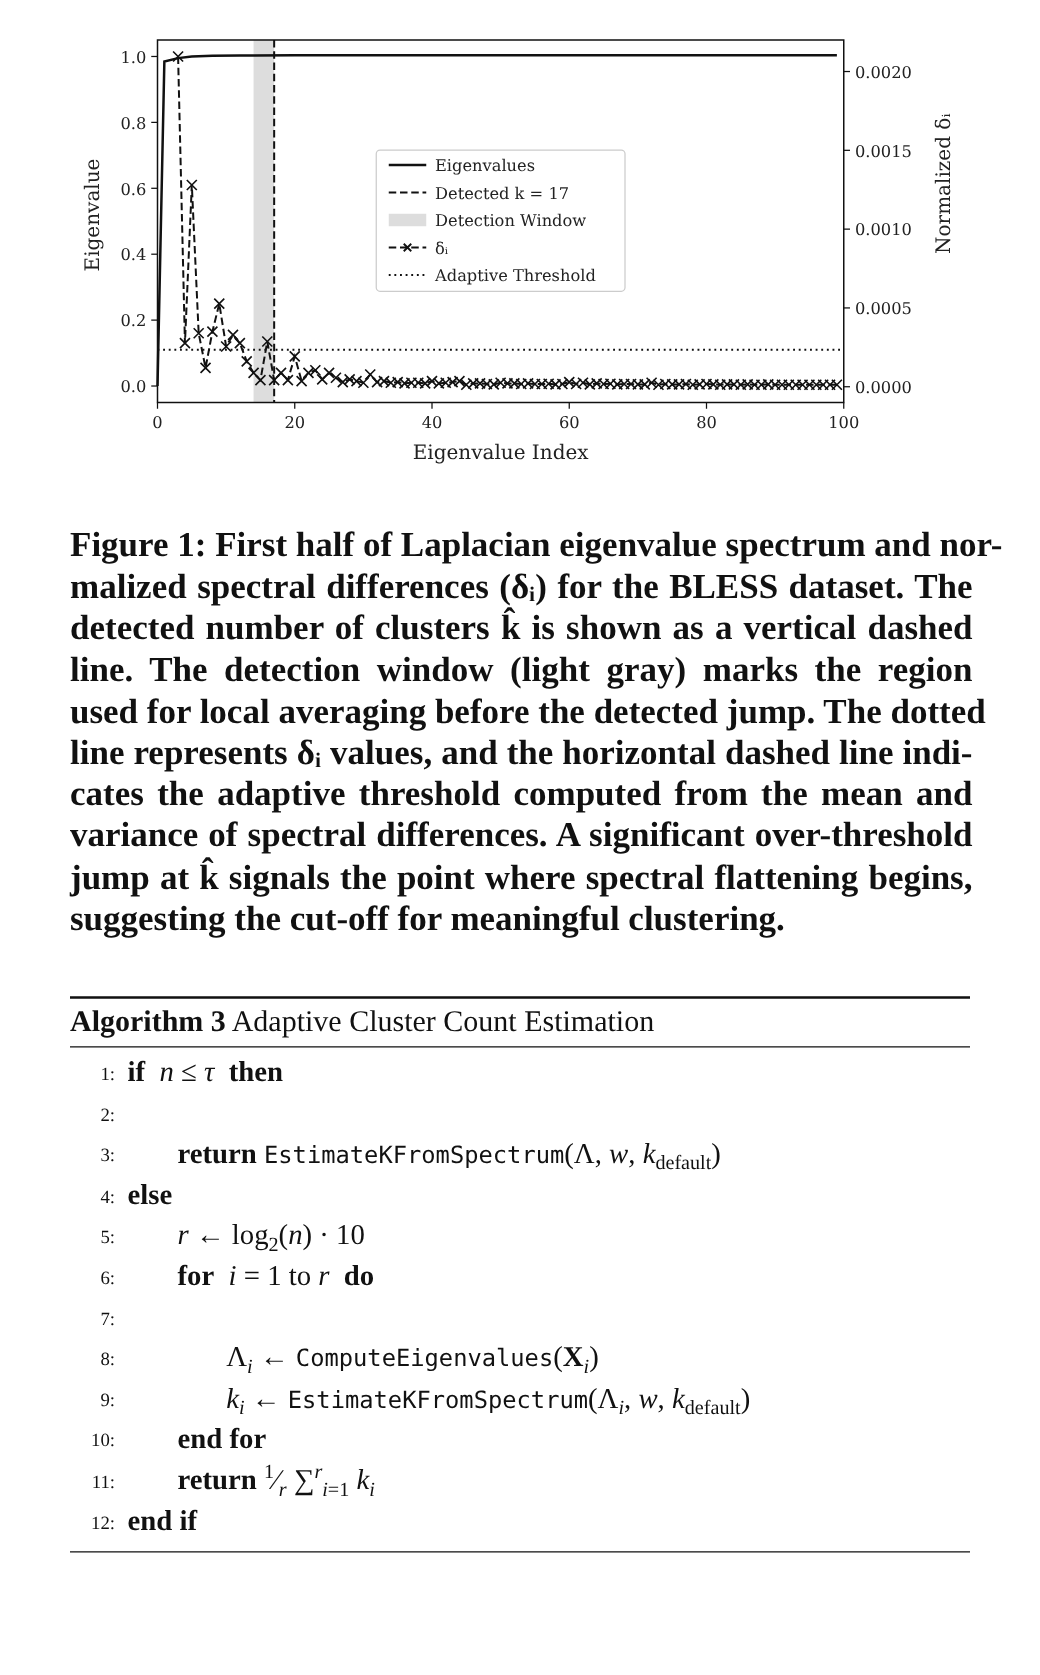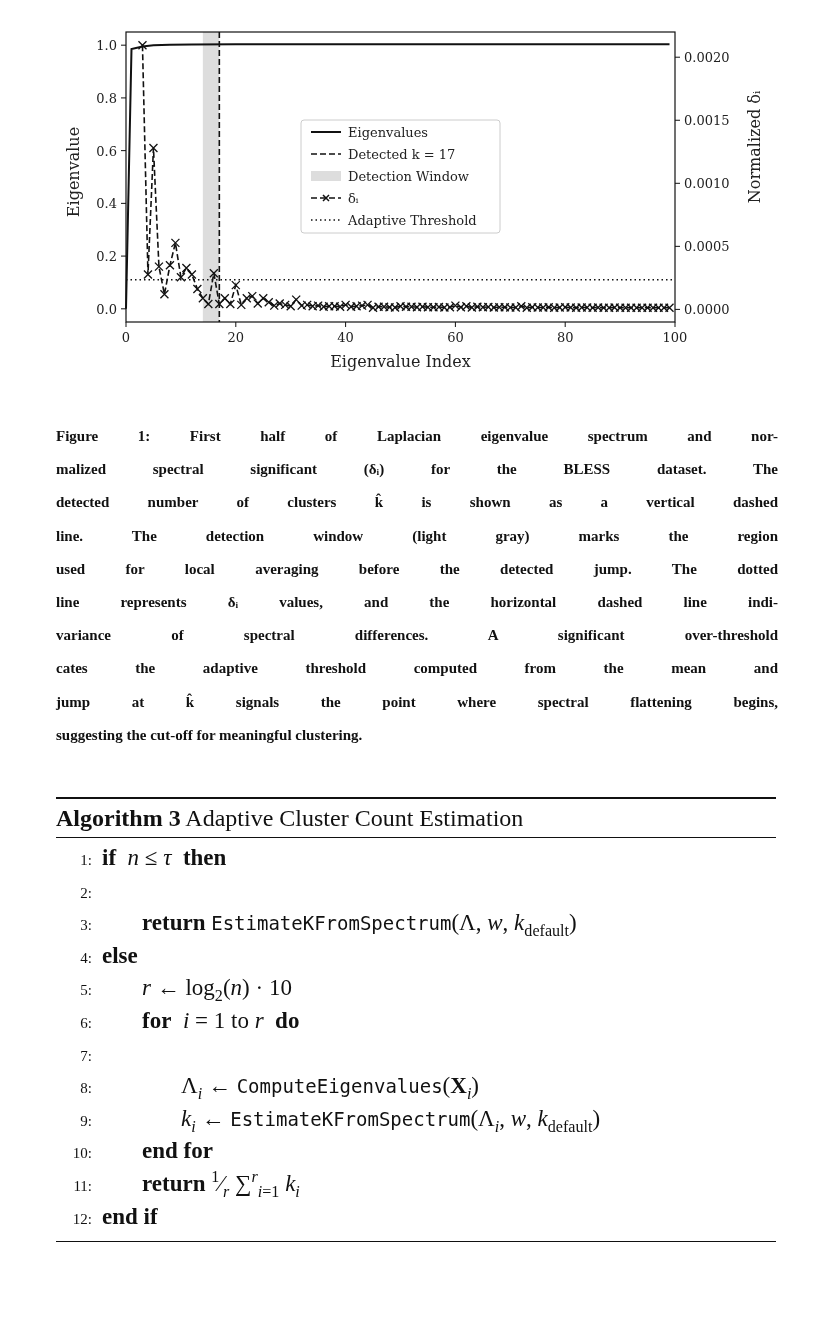--- a/index.html
+++ b/index.html
@@ -6,21 +6,21 @@
   body { width: 832px; height: 1340px; position: relative; overflow: hidden;
          font-family: "Liberation Serif", "DejaVu Serif", serif; color: #111; }
   #figure { position: absolute; left: 0; top: 0; width: 832px; height: 400px; }
   #figure svg { position: absolute; left: 0; top: 0; }
   .tick-label { font-family: "DejaVu Serif", serif; font-size: 13px; fill: #222; }
   .axis-title { font-family: "DejaVu Serif", serif; font-size: 16px; fill: #222; }
   .legend-text { font-family: "DejaVu Serif", serif; font-size: 13px; fill: #222; }
 
   #caption { position: absolute; left: 56px; top: 420px; width: 722px;
              font-family: "Liberation Serif", serif; font-weight: bold;
-             font-size: 15px; line-height: 33.2px; text-align: justify; margin: 0; }
+             font-size: 28px; line-height: 33.2px; text-align: justify; margin: 0; }
   #caption .line { display: block; text-align: justify; text-align-last: justify; white-space: nowrap; }
   #caption .line.last { text-align-last: left; }
 
   #algorithm { position: absolute; left: 56px; top: 797px; width: 720px; }
   .algo-rule-top { border-top: 2px solid #111; }
   .algo-rule-mid { border-top: 1px solid #111; }
   .algo-rule-bot { border-top: 1px solid #111; margin-top: 8px; }
   .algo-header { font-size: 24px; line-height: 38px; padding: 0 0 0 0; }
   .algo-header b { font-weight: bold; }
   .algo-body { font-size: 23px; line-height: 32.6px; padding-top: 4px; }
@@ -192,27 +192,27 @@
       <line x1="311" x2="341" y1="198" y2="198" stroke="#111" stroke-width="1.6" stroke-dasharray="6 3"></line>
       <path d="M323,195L329,201M323,201L329,195" stroke="#111" stroke-width="1.5"></path>
       <text x="348" y="203" class="legend-text">δᵢ</text>
       <line x1="311" x2="341" y1="220" y2="220" stroke="#111" stroke-width="1.6" stroke-dasharray="1.5 3"></line>
       <text x="348" y="225" class="legend-text">Adaptive Threshold</text>
     </svg>
 </div>
 
 <div id="caption">
     <span class="line">Figure 1: First half of Laplacian eigenvalue spectrum and nor-</span>
-    <span class="line">malized spectral significant (δᵢ) for the BLESS dataset. The</span>
+    <span class="line">malized spectral differences (δᵢ) for the BLESS dataset. The</span>
     <span class="line">detected number of clusters k̂ is shown as a vertical dashed</span>
     <span class="line">line. The detection window (light gray) marks the region</span>
     <span class="line">used for local averaging before the detected jump. The dotted</span>
     <span class="line">line represents δᵢ values, and the horizontal dashed line indi-</span>
+    <span class="line">cates the adaptive threshold computed from the mean and</span>
     <span class="line">variance of spectral differences. A significant over-threshold</span>
-    <span class="line">cates the adaptive threshold computed from the mean and</span>
     <span class="line">jump at k̂ signals the point where spectral flattening begins,</span>
     <span class="line last">suggesting the cut-off for meaningful clustering.</span>
   </div>
 
 <div id="algorithm">
   <div class="algo-rule-top"></div>
   <div class="algo-header">
     <b>Algorithm 3</b>
     <span>Adaptive Cluster Count Estimation</span>
   </div>

